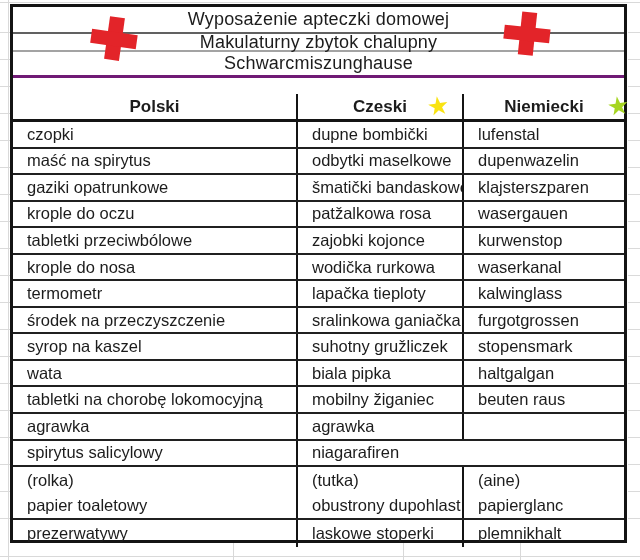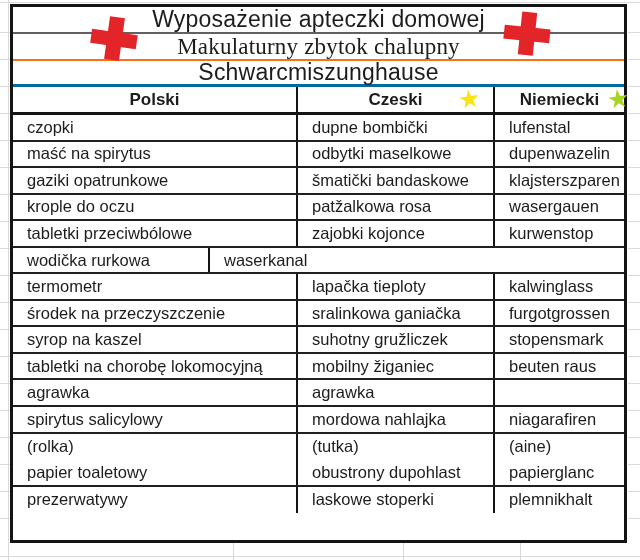--- a/index.html
+++ b/index.html
@@ -20,32 +20,32 @@
   .margin-rows.right { left:628px; width:12px; }
 
   .sheet-table {
     position:absolute; left:10px; top:4px; width:617px; height:539px;
     box-sizing:border-box; border:3px solid #141414; background:#ffffff;
     display:flex; flex-direction:column;
   }
 
   .trow { box-sizing:border-box; display:flex; align-items:center;
           justify-content:center; flex:none; }
-  .title-row { font-size:23px; letter-spacing:0.2px; }
+  .title-row { font-size:18px; letter-spacing:0.2px; }
   .title-1 { height:27px; border-bottom:2px solid #616161; }
-  .title-2 { height:27px; border-bottom:2px solid #f97316;font-family:Liberation Serif, serif; }
-  .title-3 { height:26px; border-bottom:3px solid #0369a1;text-align:center; }
+  .title-2 { height:18px; border-bottom:2px solid #a3a3a3; }
+  .title-3 { height:26px; border-bottom:3px solid #701a75;text-align:center; }
 
   .colhead-row { height:28px; border-bottom:3px solid #141414;
-                 font-weight:bold; font-size:17px; }
+                 font-weight:bold; font-size:17px;margin-top:16px; }
   .colhead-row .cell { justify-content:center; position:relative; }
 
   .cell { box-sizing:border-box; height:100%; display:flex; align-items:center; }
   .c1 { width:285px; border-right:2px solid #141414; }
-  .c2 { width:197px; border-right:2px solid #141414; }
+  .c2 { width:166px; border-right:2px solid #141414; }
   .c3 { flex:1; }
 
   .data-row { height:26.55px; box-sizing:border-box; display:flex;
               border-bottom:2px solid #202020; font-size:16.5px; flex:none; }
   .data-row .cell { padding-left:14px; white-space:nowrap; overflow:hidden; }
   .data-row.open-bottom { border-bottom:none; }
   .data-row.last { border-bottom:none;align-items:center; }
 
   .star { position:absolute; font-size:25px; line-height:1; top:50%;
           transform:translateY(-54%) rotate(-8deg); font-weight:normal; }
@@ -126,50 +126,55 @@
     <div class="cell c1">krople do oczu</div>
     <div class="cell c2">patžalkowa rosa</div>
     <div class="cell c3">wasergauen</div>
   </div>
   <div class="data-row">
     <div class="cell c1">tabletki przeciwbólowe</div>
     <div class="cell c2">zajobki kojonce</div>
     <div class="cell c3">kurwenstop</div>
   </div>
   <div class="data-row">
+    <div class="cell c1">krople do nosa</div>
     <div class="cell c2">wodička rurkowa</div>
     <div class="cell c3">waserkanal</div>
   </div>
   <div class="data-row">
     <div class="cell c1">termometr</div>
     <div class="cell c2">lapačka tieploty</div>
     <div class="cell c3">kalwinglass</div>
   </div>
   <div class="data-row">
     <div class="cell c1">środek na przeczyszczenie</div>
     <div class="cell c2">sralinkowa ganiačka</div>
     <div class="cell c3">furgotgrossen</div>
   </div>
   <div class="data-row">
     <div class="cell c1">syrop na kaszel</div>
     <div class="cell c2">suhotny gružliczek</div>
     <div class="cell c3">stopensmark</div>
   </div>
   <div class="data-row">
+    <div class="cell c1">wata</div>
+    <div class="cell c2">biala pipka</div>
+    <div class="cell c3">haltgalgan</div>
+  </div>
+  <div class="data-row">
     <div class="cell c1">tabletki na chorobę lokomocyjną</div>
     <div class="cell c2">mobilny žiganiec</div>
     <div class="cell c3">beuten raus</div>
   </div>
   <div class="data-row">
     <div class="cell c1">agrawka</div>
     <div class="cell c2">agrawka</div>
   </div>
   <div class="data-row">
     <div class="cell c1">spirytus salicylowy</div>
-    <div class="cell c2">mordowa nahlajka</div>
     <div class="cell c3">niagarafiren</div>
   </div>
   <div class="data-row open-bottom">
     <div class="cell c1">(rolka)</div>
     <div class="cell c2">(tutka)</div>
     <div class="cell c3">(aine)</div>
   </div>
   <div class="data-row">
     <div class="cell c1">papier toaletowy</div>
     <div class="cell c2">obustrony dupohlast</div>

